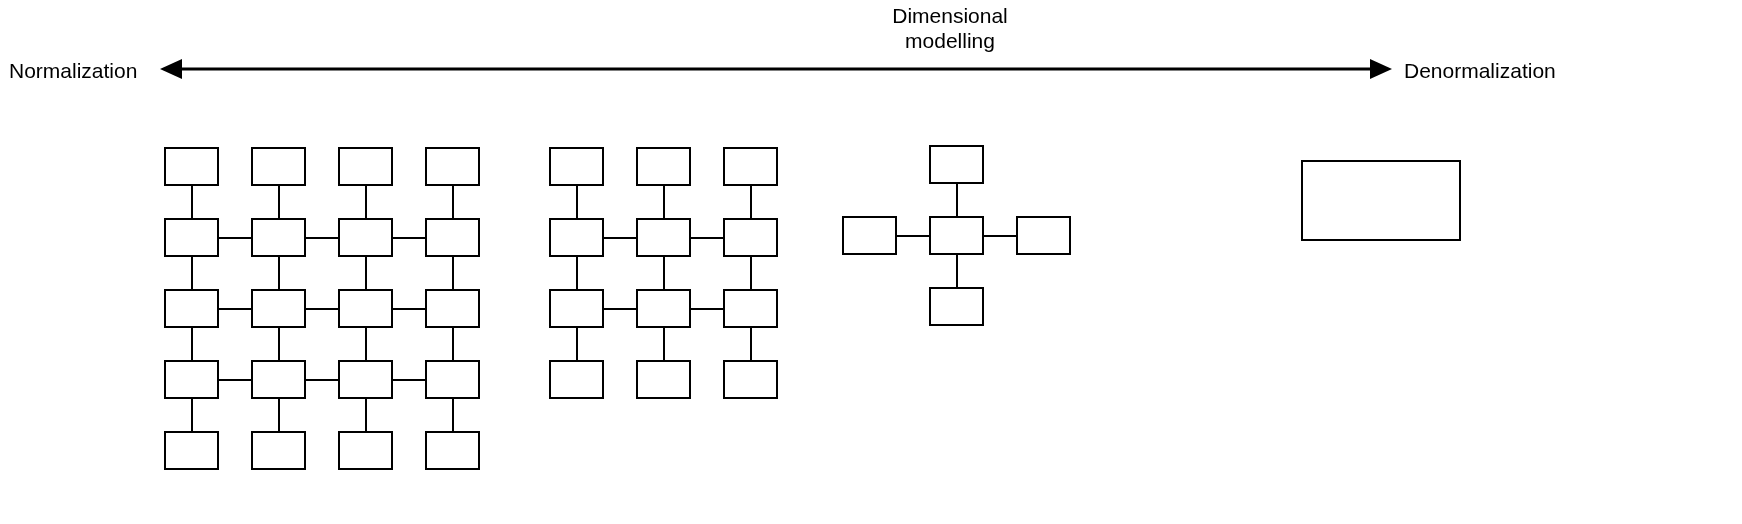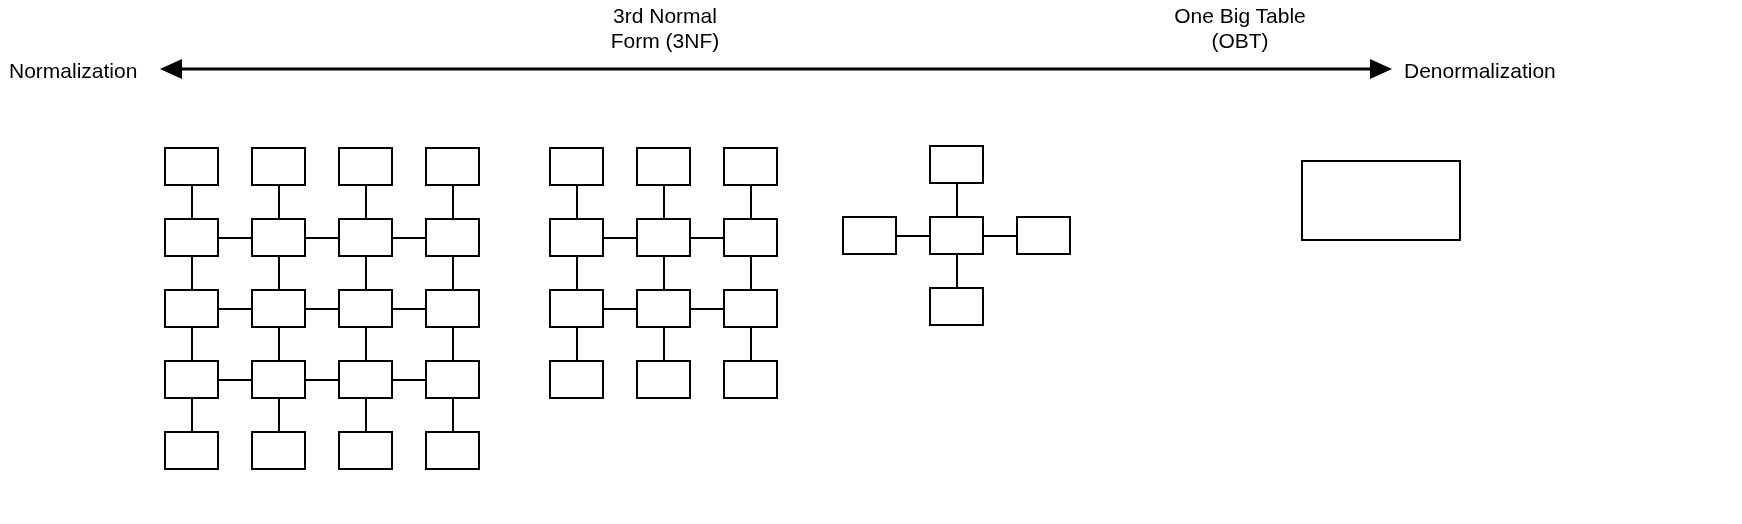--- a/index.html
+++ b/index.html
@@ -76,26 +76,24 @@
     background: #ffffff;
     z-index: 2;
   }
 </style>
 </head>
 <body>
 
 <div id="canvas">
 
 
-  <div class="column-caption" id="caption-3nf">3rd Normal
-Form (3NF)</div>
 
+  <div class="column-caption" id="caption-dim">Dimensional
+modelling</div>
 
-  <div class="column-caption" id="caption-obt">One Big Table
-(OBT)</div>
 
   <div class="axis-label" id="axis-label-left">Normalization</div>
 
   <div class="axis-label" id="axis-label-right">Denormalization</div>
 
   <svg id="axis-arrow" viewBox="0 0 1232 34">
     <line x1="16" y1="17" x2="1216" y2="17" stroke="#000000" stroke-width="3"></line>
     <polygon points="0,17 22,7 22,27" fill="#000000"></polygon>
     <polygon points="1232,17 1210,7 1210,27" fill="#000000"></polygon>
   </svg>

